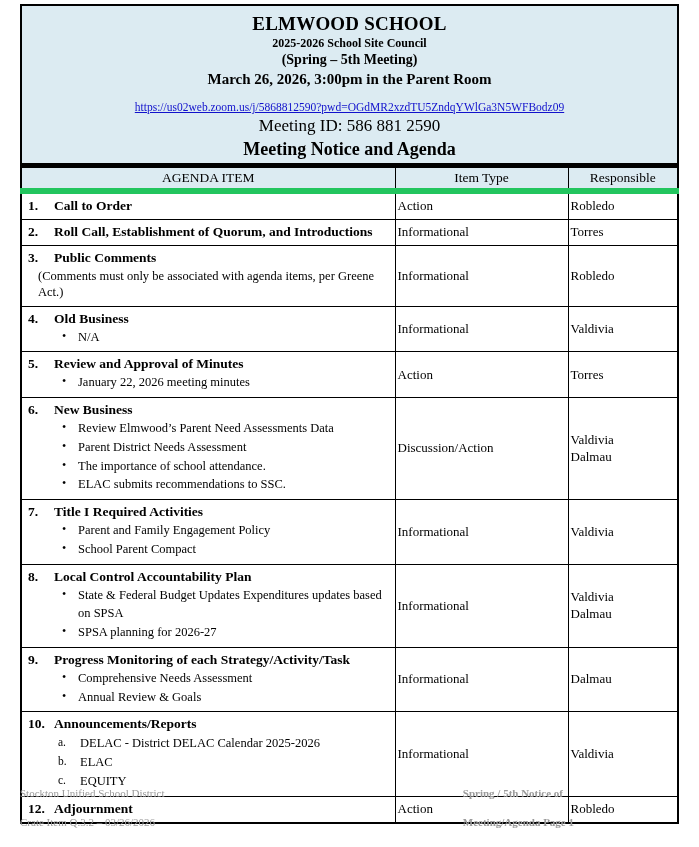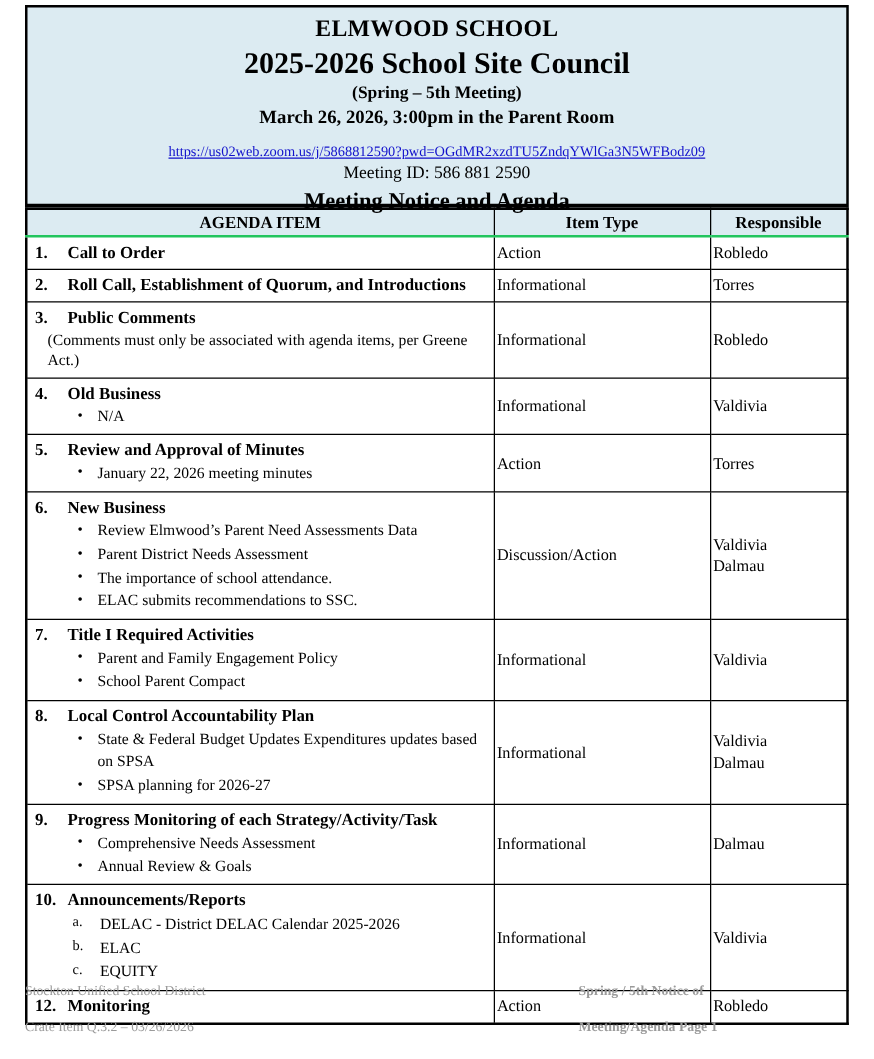--- a/index.html
+++ b/index.html
@@ -36,21 +36,21 @@
     padding: 6px 8px 2px 8px;
     height: 162px;
   }
   .hdr-line1 {
     font-size: 19px;
     font-weight: bold;
     line-height: 1.25;
     letter-spacing: 0.2px;
   }
   .hdr-line2 {
-    font-size: 24px;
+    font-size: 12px;
     font-weight: bold;
     line-height: 1.25;
   }
   .hdr-line3 {
     font-size: 14px;
     font-weight: bold;
     line-height: 1.3;
   }
   .hdr-line4 {
     font-size: 15px;
@@ -60,21 +60,21 @@
   .hdr-zoom-link {
     display: block;
     margin-top: 12px;
     font-size: 11.5px;
     color: #1111cc;
     text-decoration: underline;
     word-break: break-all;
     line-height: 1.2;
   }
   .hdr-meeting-id {
-    font-size: 14px;
+    font-size: 17px;
     line-height: 1.35;
   }
   .hdr-passcode {
     font-size: 12.5px;
     line-height: 1.35;
   }
   .hdr-title {
     font-size: 18px;
     font-weight: bold;
     line-height: 1.2;
@@ -96,25 +96,25 @@
 
   .agenda-table th,
   .agenda-table td {
     border: 1px solid #000000;
     vertical-align: middle;
     box-sizing: border-box;
   }
   .agenda-table thead th {
     background: #dcebf2;
     font-size: 13.5px;
-    font-weight: bold;
+    font-weight: normal;
     text-align: center;
     padding: 2px 4px;
     height: 18px;
-    border-bottom: 2px solid #22c55e;
+    border-bottom: 6px solid #22c55e;
   }
 
   td.cell-item {
     text-align: left;
     padding: 4px 6px 5px 6px;
   }
   td.cell-type,
   td.cell-resp {
     text-align: left;
     font-size: 13px;
@@ -375,21 +375,21 @@
           </td>
           <td class="cell-type">Informational</td>
           <td class="cell-resp">
             <div>Valdivia</div>
           </td>
         </tr>
         <tr>
           <td class="cell-item">
             <div class="item-head">
               <span class="item-num">12.</span>
-              <span class="item-title">Monitoring</span>
+              <span class="item-title">Adjournment</span>
             </div>
           </td>
           <td class="cell-type">Action</td>
           <td class="cell-resp">
             <div>Robledo</div>
           </td>
         </tr>
       </tbody>
   </table>
 

